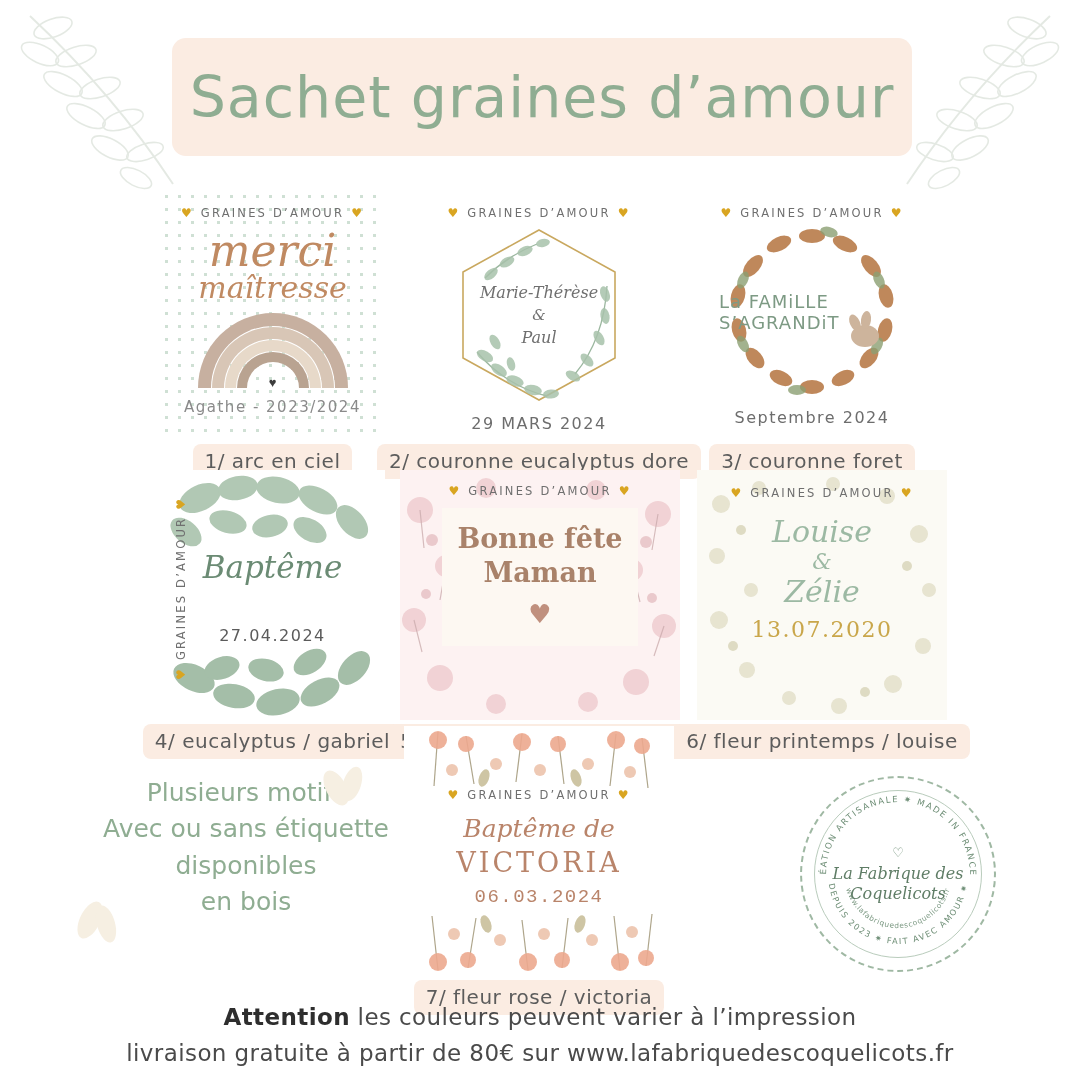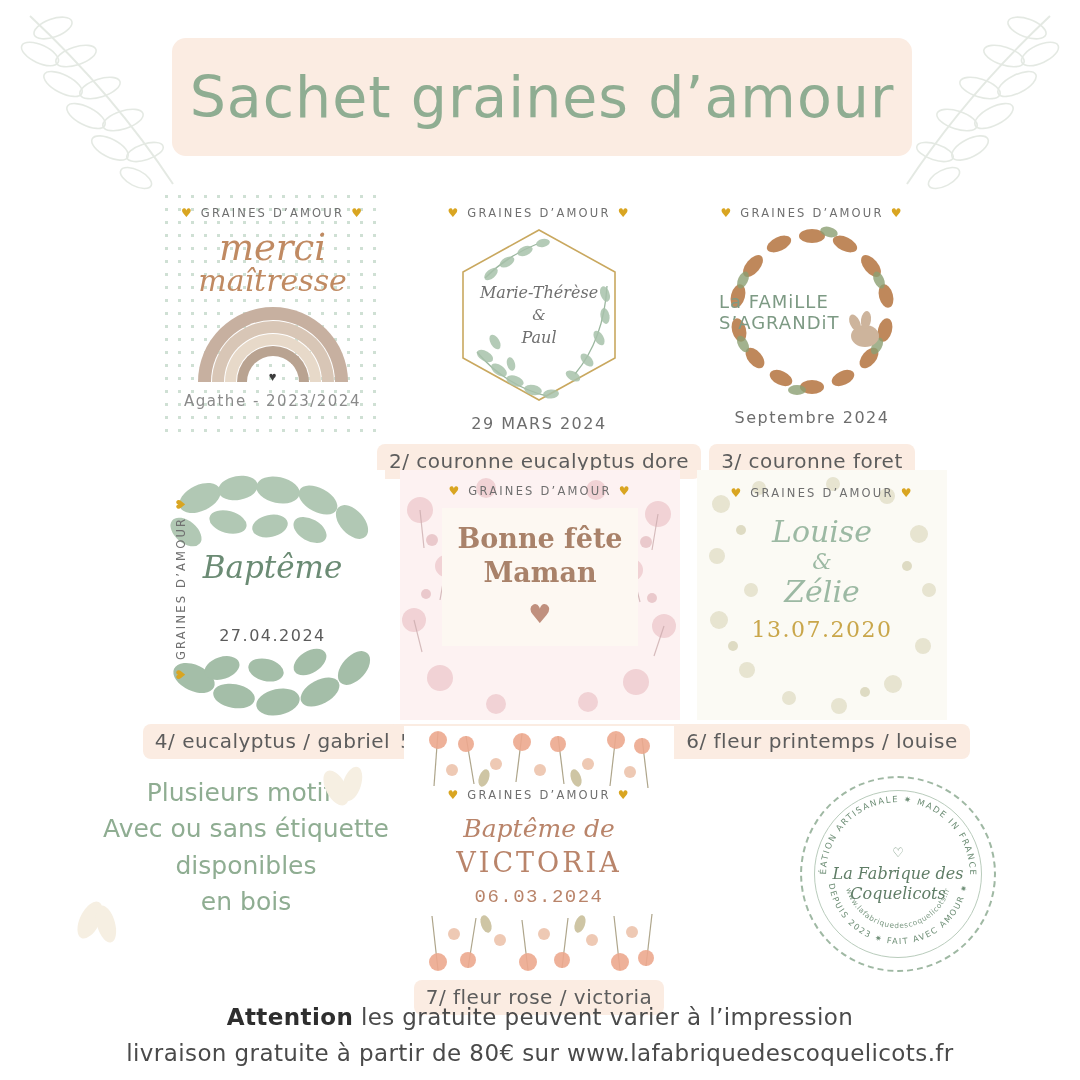--- a/index.html
+++ b/index.html
@@ -62,21 +62,21 @@
     width:225px; height:250px;
     background:
       radial-gradient(circle, #cfe0d4 1.6px, transparent 1.7px) 0 0/13px 13px,
       #ffffff;
     padding-top:16px;
   }
   .merci {
     font-family:"DejaVu Serif", serif; font-style:italic;
     color:#c08a62; line-height:.95; text-align:center; margin-top:10px;
   }
-  .merci .l1 { font-size:37px; display:block; }
+  .merci .l1 { font-size:44px; display:block; }
   .merci .l2 { font-size:30px; display:block; margin-top:2px; }
   .rainbow { position:relative; width:150px; height:72px; margin-top:14px; }
   .rainbow i {
     position:absolute; bottom:0; left:50%; transform:translateX(-50%);
     border-style:solid; border-bottom:none; border-radius:50% 50% 0 0 / 100% 100% 0 0;
   }
   .r1 { width:150px; height:75px; border-width:13px; border-color:#c7b0a0; }
   .r2 { width:122px; height:61px; border-width:12px; border-color:#d8c6b6; }
   .r3 { width:96px;  height:48px; border-width:11px; border-color:#e7d9c9; }
   .r4 { width:72px;  height:36px; border-width:10px; border-color:#b9a391; }
@@ -240,20 +240,23 @@
       <span class="l2">maîtresse</span>
     </div>
     <div class="rainbow">
       <i class="r1"></i>
         <i class="r2"></i>
         <i class="r3"></i>
         <i class="r4"></i>
       <span class="rb-heart">♥</span>
     </div>
     <div class="date-line" style="font-size:15px;margin-top:10px;color:#8a8a8a;">Agathe - 2023/2024</div>
+  </div>
+  <div style="display:flex;justify-content:center;">
+    <div class="caption">1/ arc en ciel</div>
   </div>
 </div>
 
 <div class="card" id="c2">
   <div class="thumb">
     <div class="seed-header">
       <span class="heart">♥</span>
       <span>GRAINES D’AMOUR</span>
       <span class="heart">♥</span>
     </div>
@@ -585,16 +588,16 @@
   </svg>
   <div class="brand">
     <span class="heart-ico">♡</span>
     <span>La Fabrique des</span>
     <span>Coquelicots</span>
   </div>
 </div>
 
 <div class="footer">
   <div class="f1">
-    <b>Attention</b><span> les gratuite peuvent varier à l’impression</span>
+    <b>Attention</b><span> les couleurs peuvent varier à l’impression</span>
   </div>
   <div class="f2">livraison gratuite à partir de 80€ sur www.lafabriquedescoquelicots.fr</div>
 </div>
 
 </body></html>

